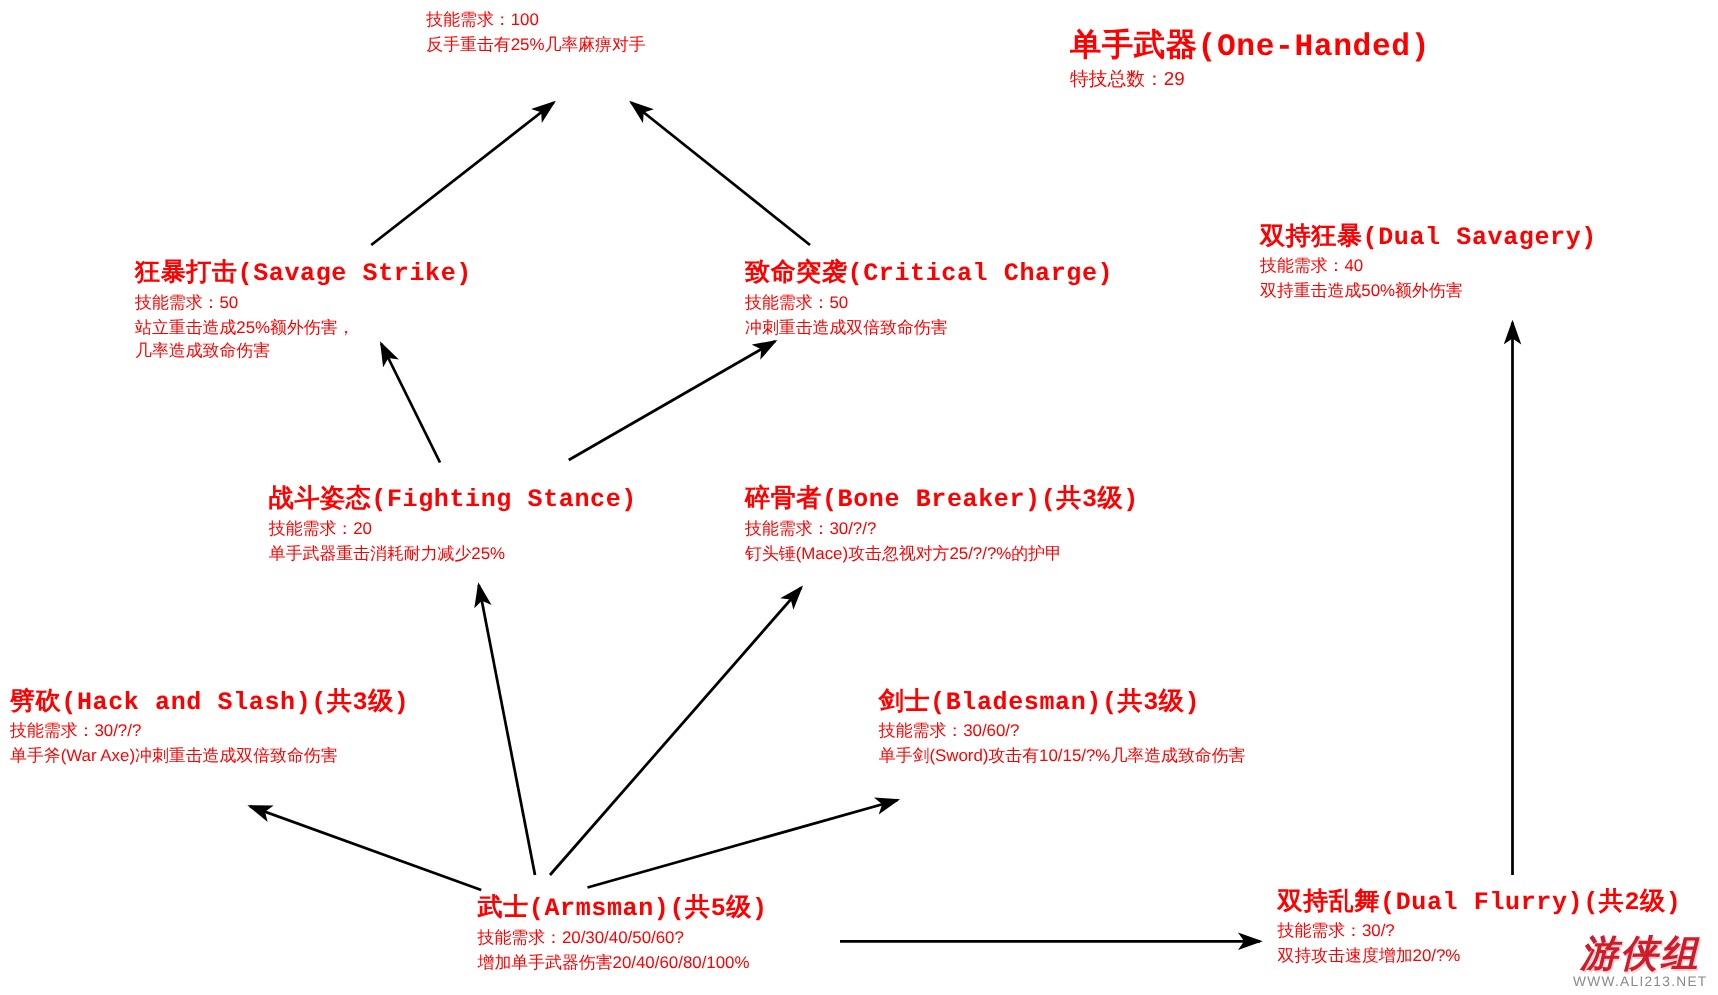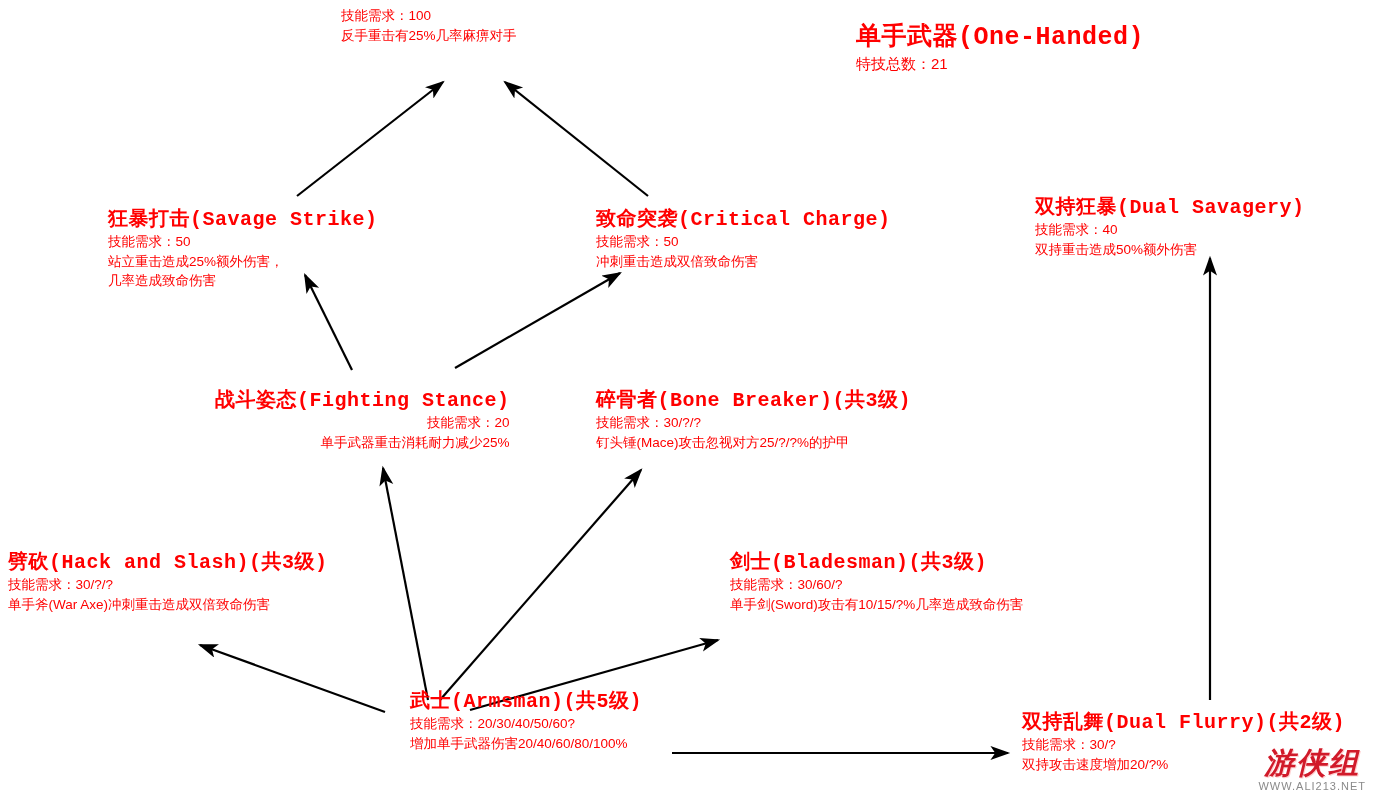--- a/index.html
+++ b/index.html
@@ -99,72 +99,72 @@
 
     <line x1="470" y1="710" x2="718" y2="640" stroke="#000000" stroke-width="2.2" marker-end="url(#ah)"></line>
 
     <line x1="672" y1="753" x2="1008" y2="753" stroke="#000000" stroke-width="2.2" marker-end="url(#ah)"></line>
 
     <line x1="1210" y1="700" x2="1210" y2="258" stroke="#000000" stroke-width="2.2" marker-end="url(#ah)"></line>
   </svg>
 
   <div class="node header" style="left:856px; top:22px;">
     <div class="title">单手武器(One-Handed)</div>
-    <div class="line">特技总数：21</div>
+    <div class="line">特技总数：29</div>
   </div>
 
   <div class="node" style="left:341px; top:6px;">
     <div class="line">技能需求：100</div>
     <div class="line">反手重击有25%几率麻痹对手</div>
   </div>
 
   <div class="node" style="left:108px; top:207px;">
     <div class="title">狂暴打击(Savage Strike)</div>
     <div class="line">技能需求：50</div>
     <div class="line">站立重击造成25%额外伤害，</div>
     <div class="line">几率造成致命伤害</div>
   </div>
 
   <div class="node" style="left:596px; top:207px;">
     <div class="title">致命突袭(Critical Charge)</div>
     <div class="line">技能需求：50</div>
     <div class="line">冲刺重击造成双倍致命伤害</div>
   </div>
 
-  <div class="node" style="left:1035px; top:178px;margin-top:17px;">
+  <div class="node" style="left:1008px; top:178px;">
     <div class="title">双持狂暴(Dual Savagery)</div>
     <div class="line">技能需求：40</div>
     <div class="line">双持重击造成50%额外伤害</div>
   </div>
 
-  <div class="node" style="left:215px; top:388px;text-align:right;">
+  <div class="node" style="left:215px; top:388px;">
     <div class="title">战斗姿态(Fighting Stance)</div>
     <div class="line">技能需求：20</div>
     <div class="line">单手武器重击消耗耐力减少25%</div>
   </div>
 
   <div class="node" style="left:596px; top:388px;">
     <div class="title">碎骨者(Bone Breaker)(共3级)</div>
     <div class="line">技能需求：30/?/?</div>
     <div class="line">钉头锤(Mace)攻击忽视对方25/?/?%的护甲</div>
   </div>
 
   <div class="node" style="left:8px; top:550px;">
     <div class="title">劈砍(Hack and Slash)(共3级)</div>
     <div class="line">技能需求：30/?/?</div>
     <div class="line">单手斧(War Axe)冲刺重击造成双倍致命伤害</div>
   </div>
 
-  <div class="node" style="left:703px; top:550px;margin-left:27px;">
+  <div class="node" style="left:703px; top:550px;">
     <div class="title">剑士(Bladesman)(共3级)</div>
     <div class="line">技能需求：30/60/?</div>
     <div class="line">单手剑(Sword)攻击有10/15/?%几率造成致命伤害</div>
   </div>
 
-  <div class="node" style="left:382px; top:689px;margin-left:28px;">
+  <div class="node" style="left:382px; top:715px;">
     <div class="title">武士(Armsman)(共5级)</div>
     <div class="line">技能需求：20/30/40/50/60?</div>
     <div class="line">增加单手武器伤害20/40/60/80/100%</div>
   </div>
 
   <div class="node" style="left:1022px; top:710px;">
     <div class="title">双持乱舞(Dual Flurry)(共2级)</div>
     <div class="line">技能需求：30/?</div>
     <div class="line">双持攻击速度增加20/?%</div>
   </div>

